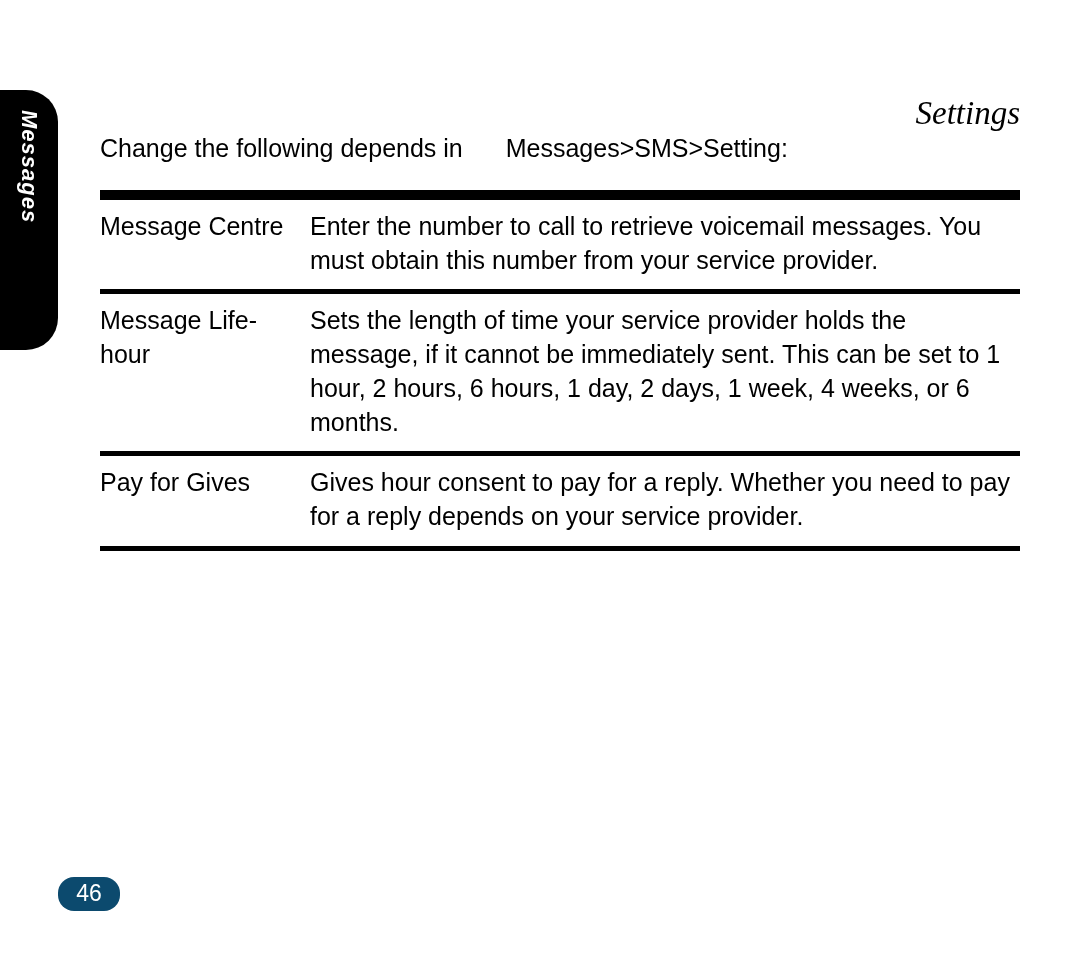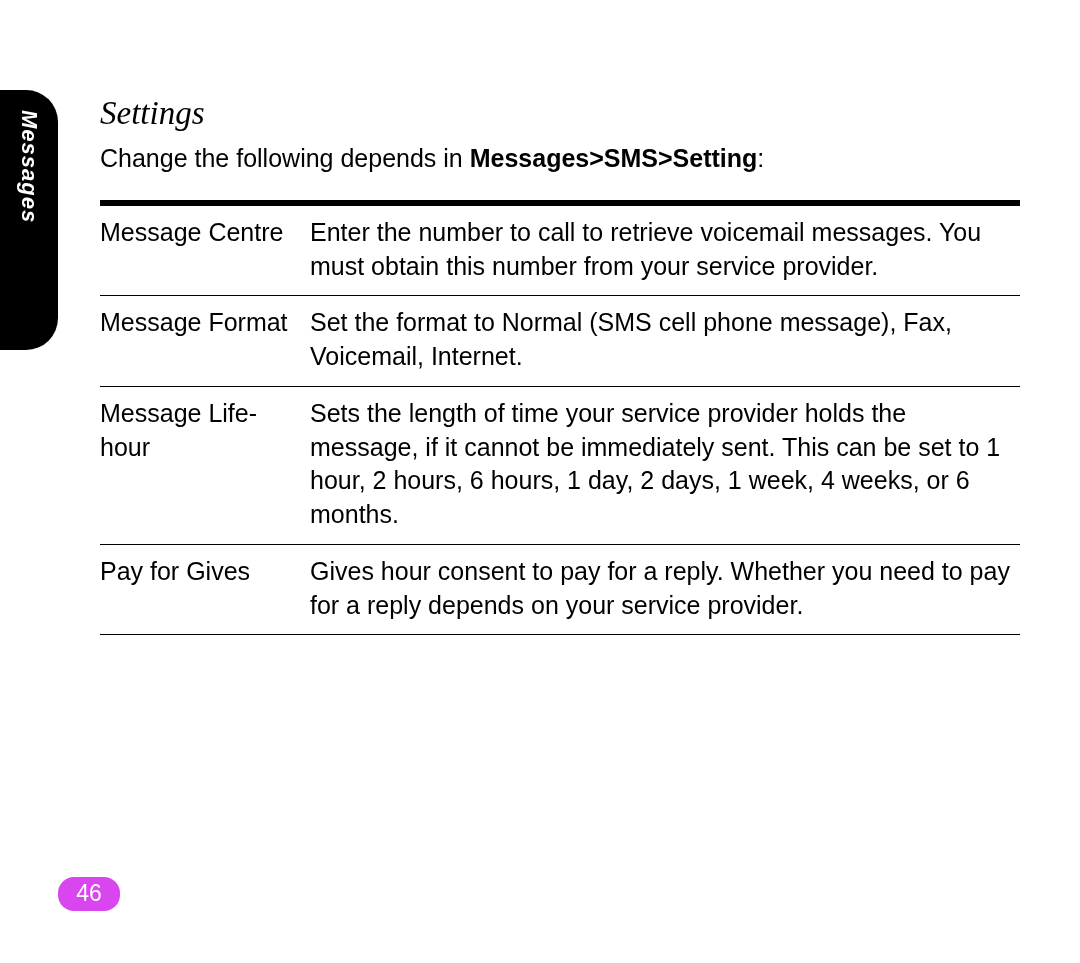--- a/index.html
+++ b/index.html
@@ -41,55 +41,56 @@
       position: absolute;
       left: 100px;
       right: 60px;
       top: 95px;
     }
     .section-title {
       font-size: 33px;
       font-style: italic;
       font-weight: normal;
       font-family: Georgia, 'Times New Roman', serif;
-      margin-bottom: 10px;
+      text-align: right;
     }
     .intro {
       font-size: 25px;
       line-height: 1.35;
       margin-bottom: 24px;
     }
     .intro .bold {
-      font-weight: bold;
+      font-weight: normal;
+      margin-left: 36px;
     }
     .settings-table {
       width: 100%;
       border-collapse: collapse;
       font-size: 25px;
       line-height: 1.35;
     }
     .settings-table thead tr {
       border-top: 5px solid #000;
     }
     .settings-table tr {
-      border-bottom: 1px solid #000000;
+      border-bottom: 5px solid #000000;
     }
     .settings-table td {
       padding: 10px 0 12px 0;
       vertical-align: top;
     }
     .settings-table td.label {
       width: 210px;
       padding-right: 15px;
     }
     .page-number-badge {
       position: absolute;
       left: 58px;
       bottom: 52px;
-      background: #d946ef;
+      background: #0c4a6e;
       color: #fff;
       font-size: 23px;
       padding: 3px 18px 4px 18px;
       border-radius: 16px;
       min-width: 62px;
       text-align: center;
     }
     .ital {
       font-style: italic;
     }
@@ -112,24 +113,20 @@
         <tr>
           <td colspan="2" style="padding:0;height:0;"></td>
         </tr>
       </thead>
     <tbody id="rows-body">
         <tr>
           <td class="label">Message Centre</td>
           <td>Enter the number to call to retrieve voicemail mes­sages. You must obtain this number from your ser­vice provider.</td>
         </tr>
         <tr>
-          <td class="label">Message Format</td>
-          <td>Set the format to Normal (SMS cell phone message), Fax, Voicemail, Internet.</td>
-        </tr>
-        <tr>
           <td class="label">Message Life­hour</td>
           <td>Sets the length of time your service provider holds the message, if it cannot be immediately sent. This can be set to 1 hour, 2 hours, 6 hours, 1 day, 2 days, 1 week, 4 weeks, or 6 months.</td>
         </tr>
         <tr>
           <td class="label">Pay for Gives</td>
           <td>Gives hour consent to pay for a reply. Whether you need to pay for a reply depends on your service pro­vider.</td>
         </tr>
       </tbody>
   </table>
 </div>

